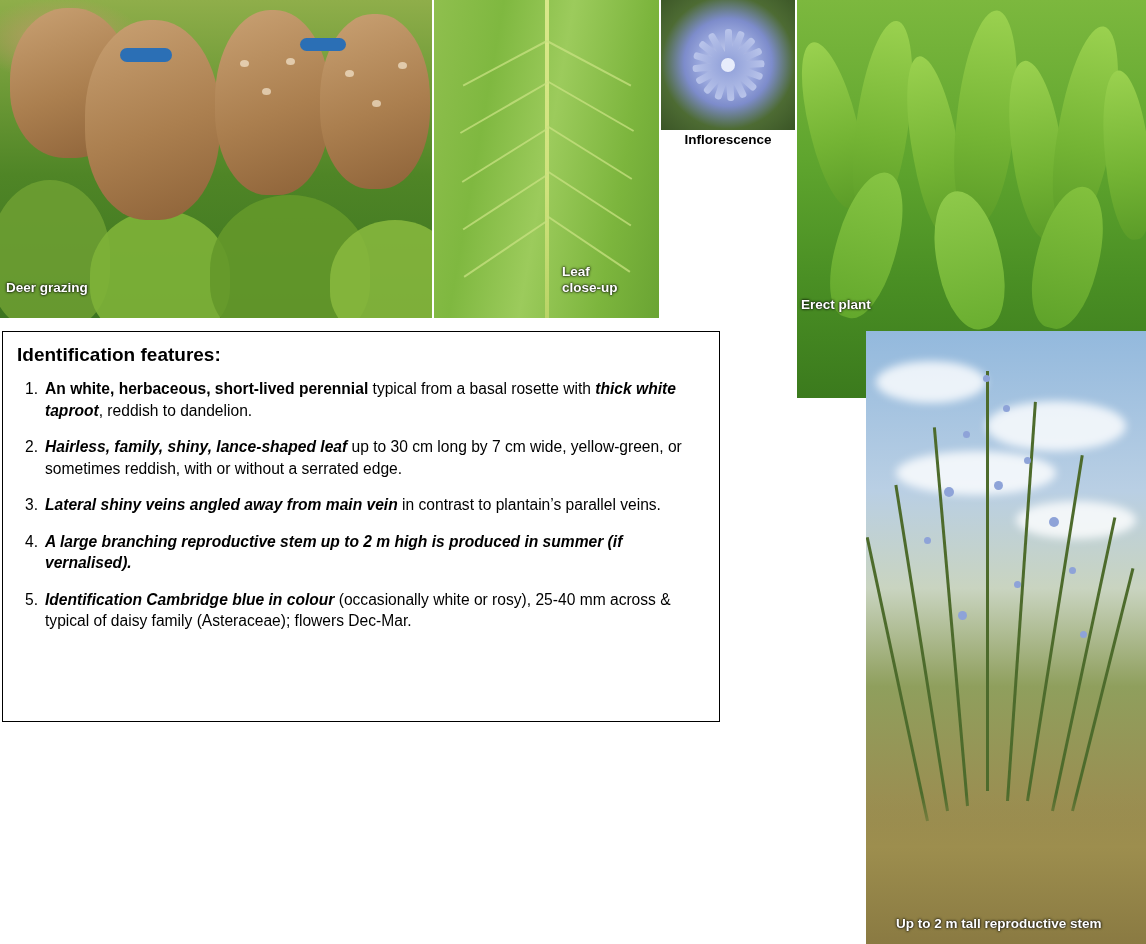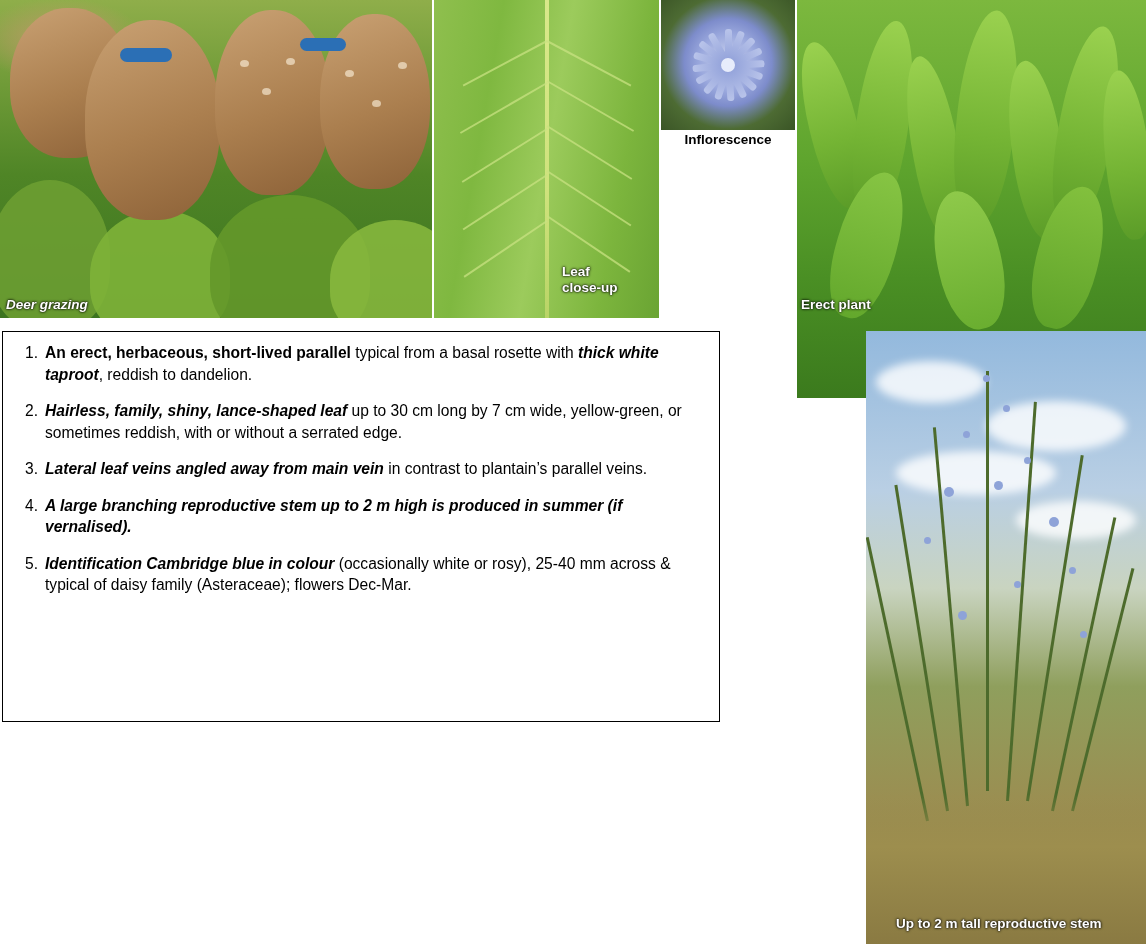--- a/index.html
+++ b/index.html
@@ -267,21 +267,21 @@
     <div class="deer-body" style="left:215px;top:10px;width:115px;height:185px;"></div>
     <div class="deer-body" style="left:320px;top:14px;width:110px;height:175px;"></div>
     <div class="deer-spots" style="left:240px;top:60px;width:9px;height:7px;"></div>
     <div class="deer-spots" style="left:262px;top:88px;width:9px;height:7px;"></div>
     <div class="deer-spots" style="left:286px;top:58px;width:9px;height:7px;"></div>
     <div class="deer-spots" style="left:345px;top:70px;width:9px;height:7px;"></div>
     <div class="deer-spots" style="left:372px;top:100px;width:9px;height:7px;"></div>
     <div class="deer-spots" style="left:398px;top:62px;width:9px;height:7px;"></div>
     <div style="position:absolute;left:120px;top:48px;width:52px;height:14px;background:#2b6fb5;border-radius:7px;"></div>
     <div style="position:absolute;left:300px;top:38px;width:46px;height:13px;background:#2b6fb5;border-radius:7px;"></div>
-    <span class="caption" style="left:6px;top:297px;font-style:italic;">Deer grazing</span>
+    <span class="caption" style="left:6px;top:280px;">Deer grazing</span>
   </div>
 
   <div class="photo" id="photo-leafcu">
     <div class="midrib"></div>
     <div class="vein" style="left:50%;top:40px;width:95px;transform:rotate(28deg);"></div>
     <div class="vein" style="left:50%;top:80px;width:100px;transform:rotate(30deg);"></div>
     <div class="vein" style="left:50%;top:125px;width:100px;transform:rotate(32deg);"></div>
     <div class="vein" style="left:50%;top:170px;width:100px;transform:rotate(33deg);"></div>
     <div class="vein" style="left:50%;top:215px;width:100px;transform:rotate(34deg);"></div>
     <div class="vein" style="left:50%;top:40px;width:95px;transform:rotate(152deg);"></div>
@@ -326,30 +326,31 @@
     <div class="blade" style="left:262px;top:25px;width:54px;height:205px;transform:rotate(10deg);"></div>
     <div class="blade" style="left:308px;top:70px;width:44px;height:170px;transform:rotate(-6deg);"></div>
     <div class="blade" style="left:40px;top:170px;width:60px;height:150px;transform:rotate(16deg);background:linear-gradient(180deg,#86c443 0%,#63a82c 100%);"></div>
     <div class="blade" style="left:140px;top:190px;width:64px;height:140px;transform:rotate(-12deg);background:linear-gradient(180deg,#8ec94a 0%,#6aae30 100%);"></div>
     <div class="blade" style="left:240px;top:185px;width:62px;height:145px;transform:rotate(14deg);background:linear-gradient(180deg,#82c03d 0%,#5fa32a 100%);"></div>
     <span class="caption" style="left:4px;top:297px;">Erect plant</span>
   </div>
 </div>
 
 <div class="id-box">
+  <div class="id-title">Identification features:</div>
 
   <ol class="id-list">
     <li>
-      <span class="b">An </span><span class="b">erect, herbaceous, short-lived parallel</span><span> typical from a basal rosette with </span><span class="bi">thick white taproot</span><span>, reddish to dandelion.</span>
+      <span class="b">An </span><span class="b">white, herbaceous, short-lived perennial</span><span> typical from a basal rosette with </span><span class="bi">thick white taproot</span><span>, reddish to dandelion.</span>
     </li>
     <li>
       <span class="bi">Hairless, family, shiny, lance-shaped leaf</span><span> up to 30 cm long by 7 cm wide, yellow-green, or sometimes reddish, with or without a serrated edge.</span>
     </li>
     <li>
-      <span class="bi">Lateral leaf veins angled away from main vein</span><span> in contrast to plantain’s parallel veins.</span>
+      <span class="bi">Lateral shiny veins angled away from main vein</span><span> in contrast to plantain’s parallel veins.</span>
     </li>
     <li class="justify">
       <span class="bi">A large branching reproductive stem up to 2 m high is produced in summer (if vernalised)</span><span class="bi">.</span>
     </li>
     <li class="justify">
       <span class="bi">Identification Cambridge blue in colour</span><span> (occasionally white or rosy), 25-40 mm across &amp; typical of daisy family (Asteraceae); flowers Dec-Mar.</span>
     </li>
   </ol>
 </div>
 

